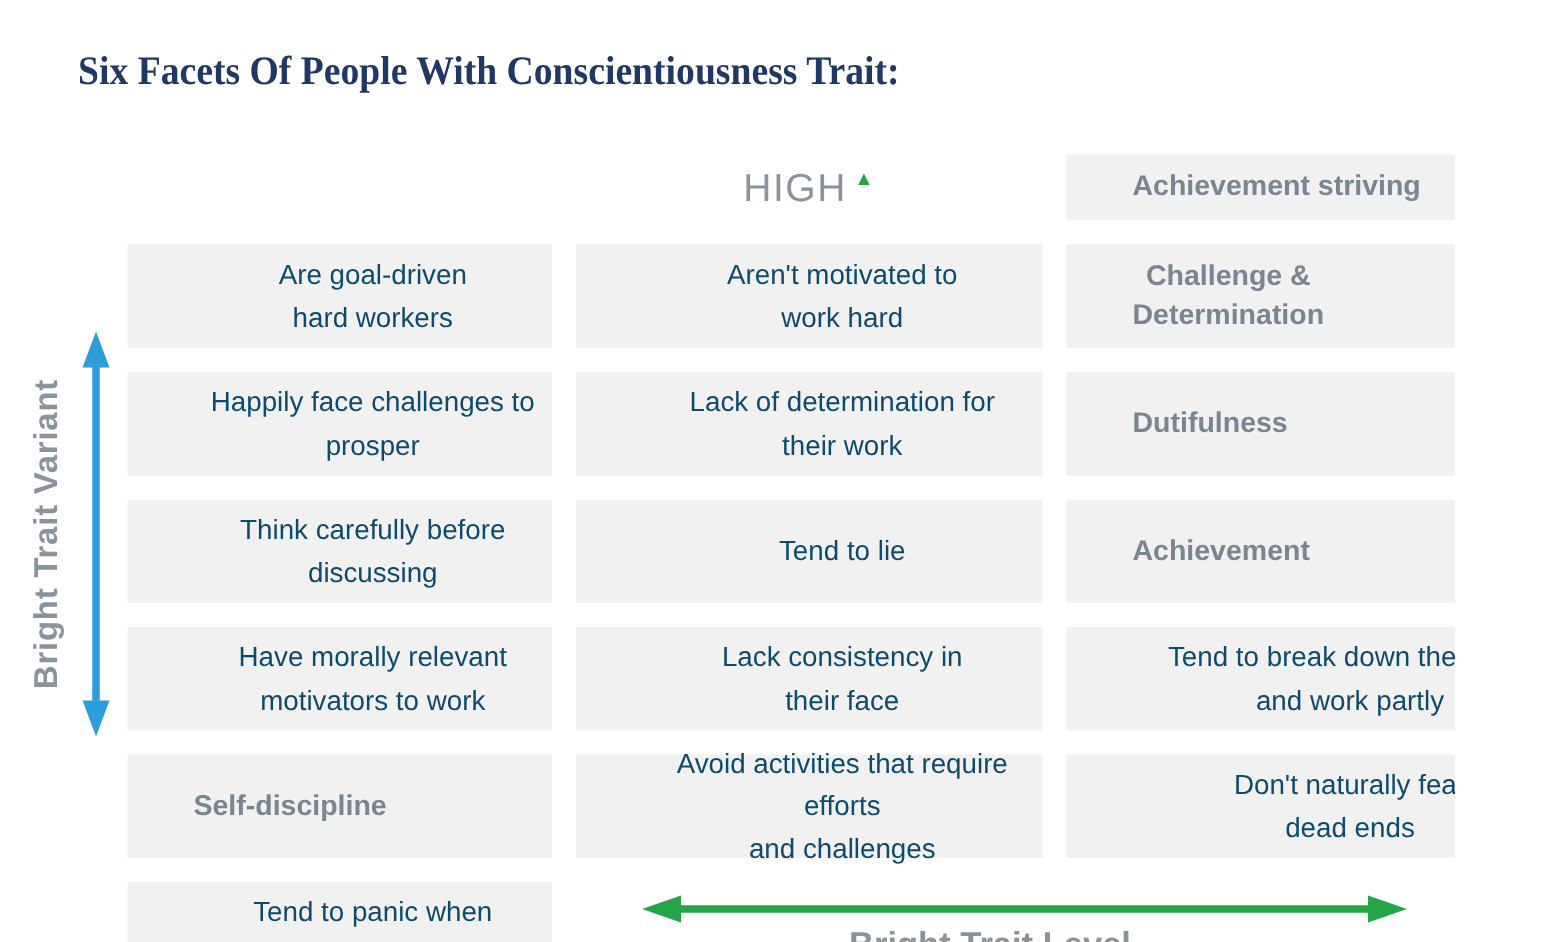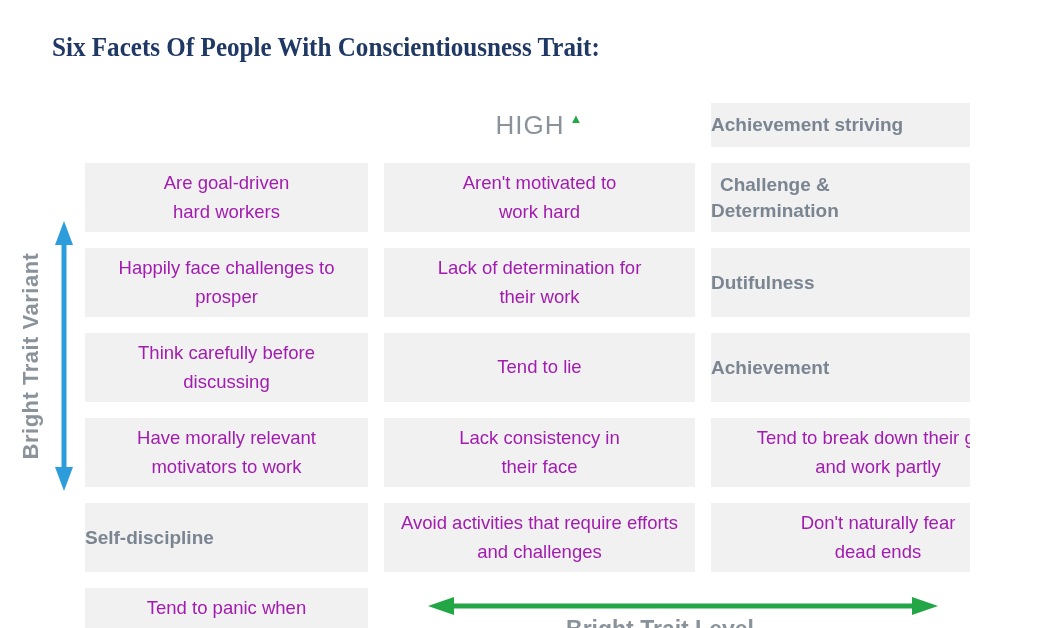--- a/index.html
+++ b/index.html
@@ -46,24 +46,25 @@
   }
   .tri { line-height: 1; }
   .tri.up   { color: #22A646; font-size: 13px; margin-left: 5px; position: relative; top: -7px; }
   .tri.down { color: #DC2430; font-size: 12px; margin-left: 10px; }
   .cell {
     background: #F1F1F2;
     display: flex;
     align-items: center;
     justify-content: center;
     text-align: center;
-    color: #a21caf;
+    color: #0c4a6e;
     font-size: 18.5px;
     line-height: 1.55;
     white-space: pre-line;
+    padding-left: 44px;
   }
   .cell.facet {
     justify-content: flex-start;
     text-align: center;
     font-weight: 700;
     font-size: 19px;
     color: #7B8591;
     line-height: 1.35;
   }
   .v-label {

